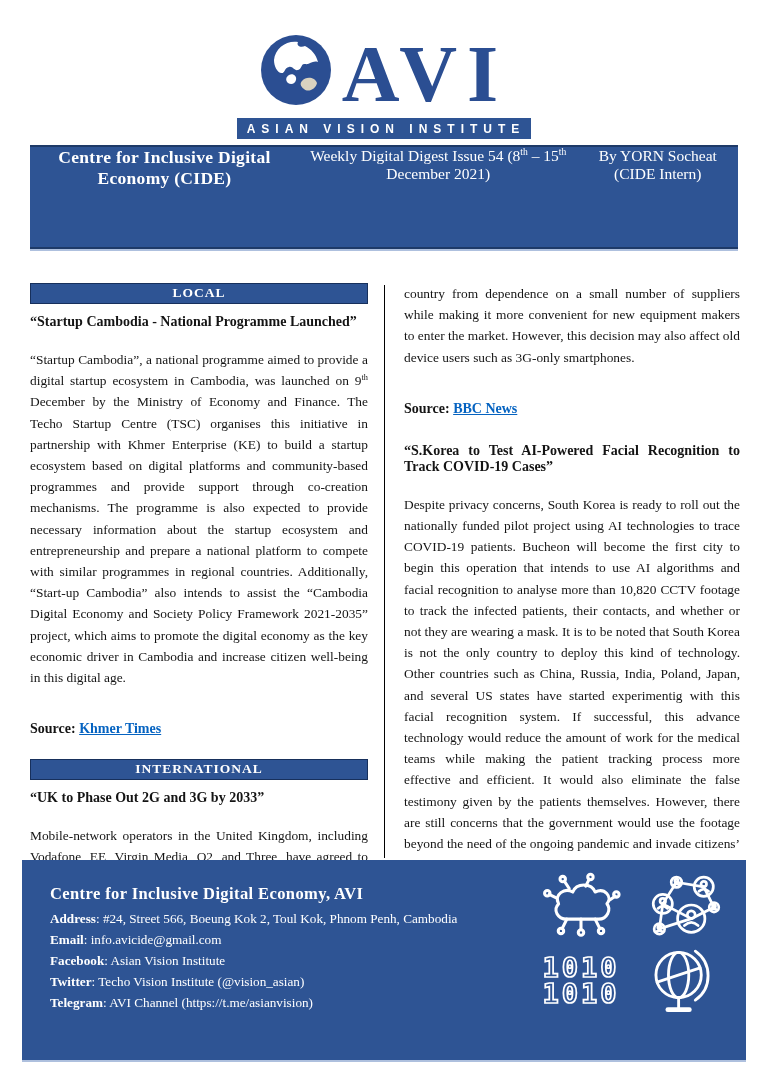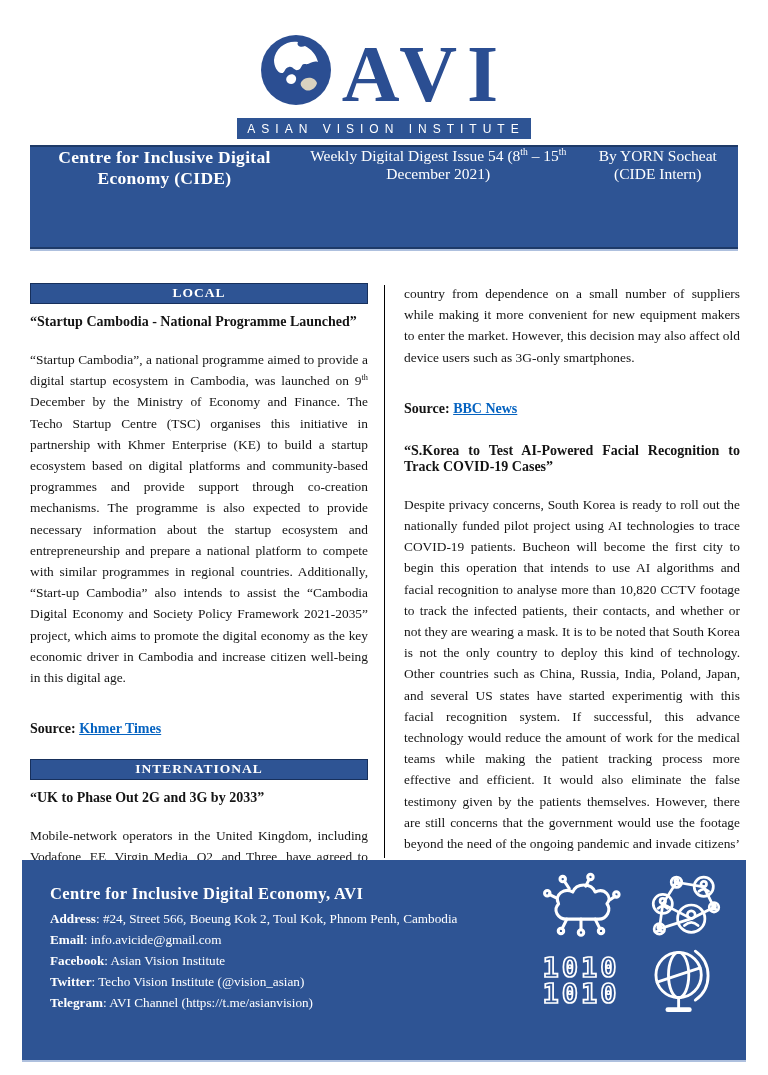--- a/index.html
+++ b/index.html
@@ -6,21 +6,21 @@
   html,body { width:768px; height:1075px; background:#fff; overflow:hidden; }
   body { font-family:"Liberation Serif", serif; color:#141414; position:relative; }
 
   
   .logo-wrap { position:absolute; top:30px; left:0; width:768px; text-align:center; }
   .logo-inner { display:inline-block; }
   .logo-row { display:flex; align-items:center; justify-content:center; gap:10px; }
   .avi-text { font-family:"Liberation Serif", serif; font-weight:bold; font-size:80px;
               line-height:1; color:#2B4E92; letter-spacing:10px; padding-top:4px; }
   .logo-banner { margin-top:4px; background:#2E5494; color:#fff;
-                 font-family:"Liberation Sans", sans-serif; font-weight:normal;
+                 font-family:"Liberation Sans", sans-serif; font-weight:bold;
                  font-size:12px; letter-spacing:6px; padding:4px 6px 3px 10px; text-align:center; }
 
   
   .hdr { position:absolute; top:145px; left:30px; width:708px; height:104px;
          background:#2E5494; border-top:2px solid #1E3A68; border-bottom:2px solid #1E3A68;
          box-shadow:0 2px 0 #AEC0DE;
          display:flex; flex-direction:row; justify-content:space-evenly;
          text-align:center; color:#fff; }
   .hdr-title { font-size:17.5px; font-weight:bold; letter-spacing:0.3px; }
   .hdr-sub   { font-size:15.5px; }

